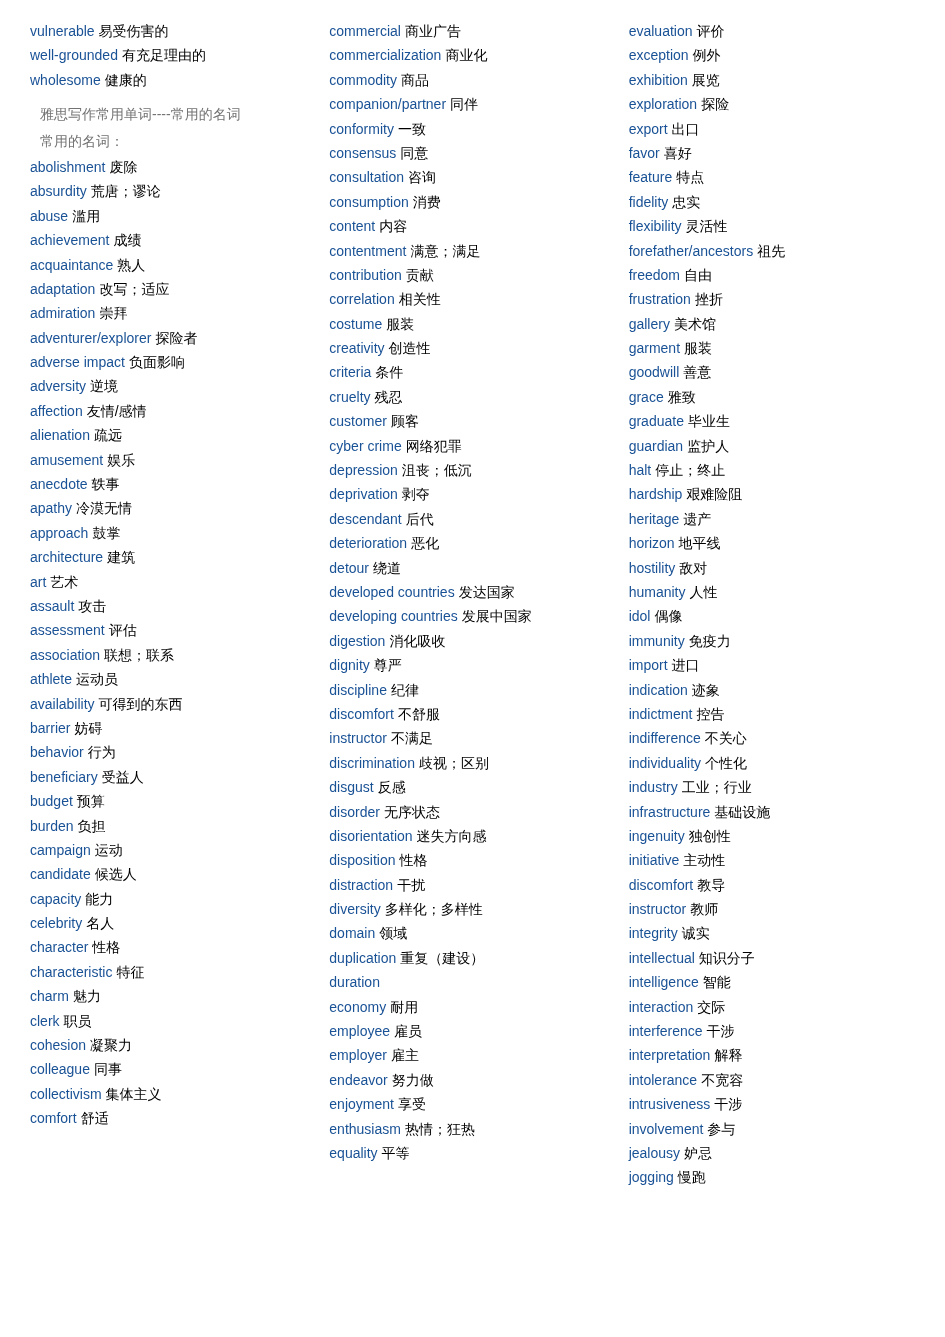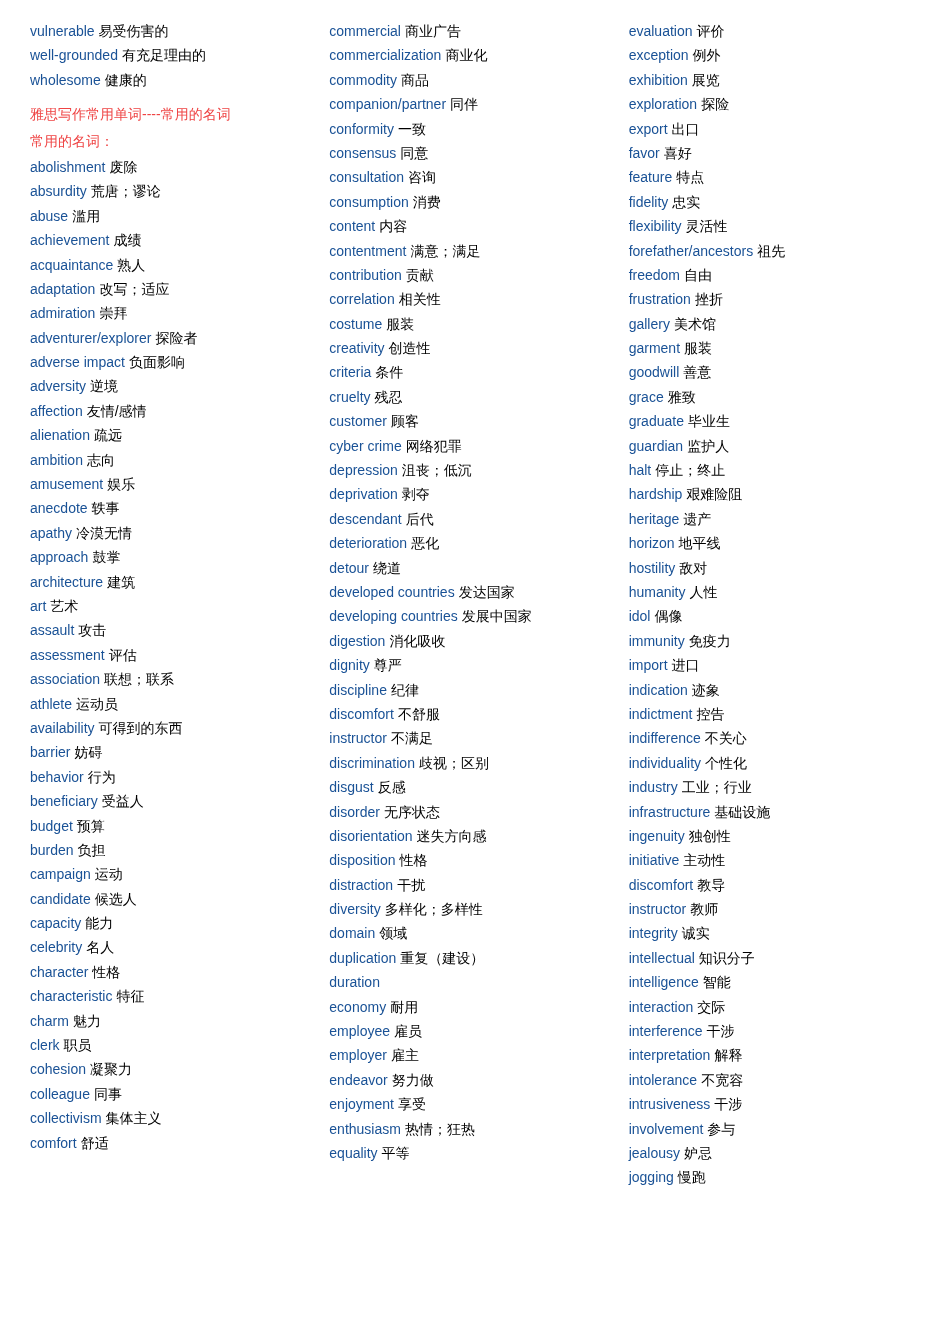--- a/index.html
+++ b/index.html
@@ -28,23 +28,24 @@
     }
     .word-en {
       color: #1a5296;
       font-weight: normal;
     }
     .word-zh {
       color: #000;
       margin-left: 4px;
     }
     .section-title {
-      color: #ef4444;
+      color: #737373;
       margin-bottom: 4px;
       line-height: 1.6;
+      margin-left: 10px;
     }
     .blank-line {
       height: 10px;
     }
   </style>
 </head>
 <body>
 
 <div class="page-container">
 <div class="column">
@@ -59,21 +60,20 @@
       <div class="word-entry"><span class="word-en">abuse</span><span class="word-zh">滥用</span></div>
       <div class="word-entry"><span class="word-en">achievement</span><span class="word-zh">成绩</span></div>
       <div class="word-entry"><span class="word-en">acquaintance</span><span class="word-zh">熟人</span></div>
       <div class="word-entry"><span class="word-en">adaptation</span><span class="word-zh">改写；适应</span></div>
       <div class="word-entry"><span class="word-en">admiration</span><span class="word-zh">崇拜</span></div>
       <div class="word-entry"><span class="word-en">adventurer/explorer</span><span class="word-zh">探险者</span></div>
       <div class="word-entry"><span class="word-en">adverse impact</span><span class="word-zh">负面影响</span></div>
       <div class="word-entry"><span class="word-en">adversity</span><span class="word-zh">逆境</span></div>
       <div class="word-entry"><span class="word-en">affection</span><span class="word-zh">友情/感情</span></div>
       <div class="word-entry"><span class="word-en">alienation</span><span class="word-zh">疏远</span></div>
-      <div class="word-entry"><span class="word-en">ambition</span><span class="word-zh">志向</span></div>
       <div class="word-entry"><span class="word-en">amusement</span><span class="word-zh">娱乐</span></div>
       <div class="word-entry"><span class="word-en">anecdote</span><span class="word-zh">轶事</span></div>
       <div class="word-entry"><span class="word-en">apathy</span><span class="word-zh">冷漠无情</span></div>
       <div class="word-entry"><span class="word-en">approach</span><span class="word-zh">鼓掌</span></div>
       <div class="word-entry"><span class="word-en">architecture</span><span class="word-zh">建筑</span></div>
       <div class="word-entry"><span class="word-en">art</span><span class="word-zh">艺术</span></div>
       <div class="word-entry"><span class="word-en">assault</span><span class="word-zh">攻击</span></div>
       <div class="word-entry"><span class="word-en">assessment</span><span class="word-zh">评估</span></div>
       <div class="word-entry"><span class="word-en">association</span><span class="word-zh">联想；联系</span></div>
       <div class="word-entry"><span class="word-en">athlete</span><span class="word-zh">运动员</span></div>

